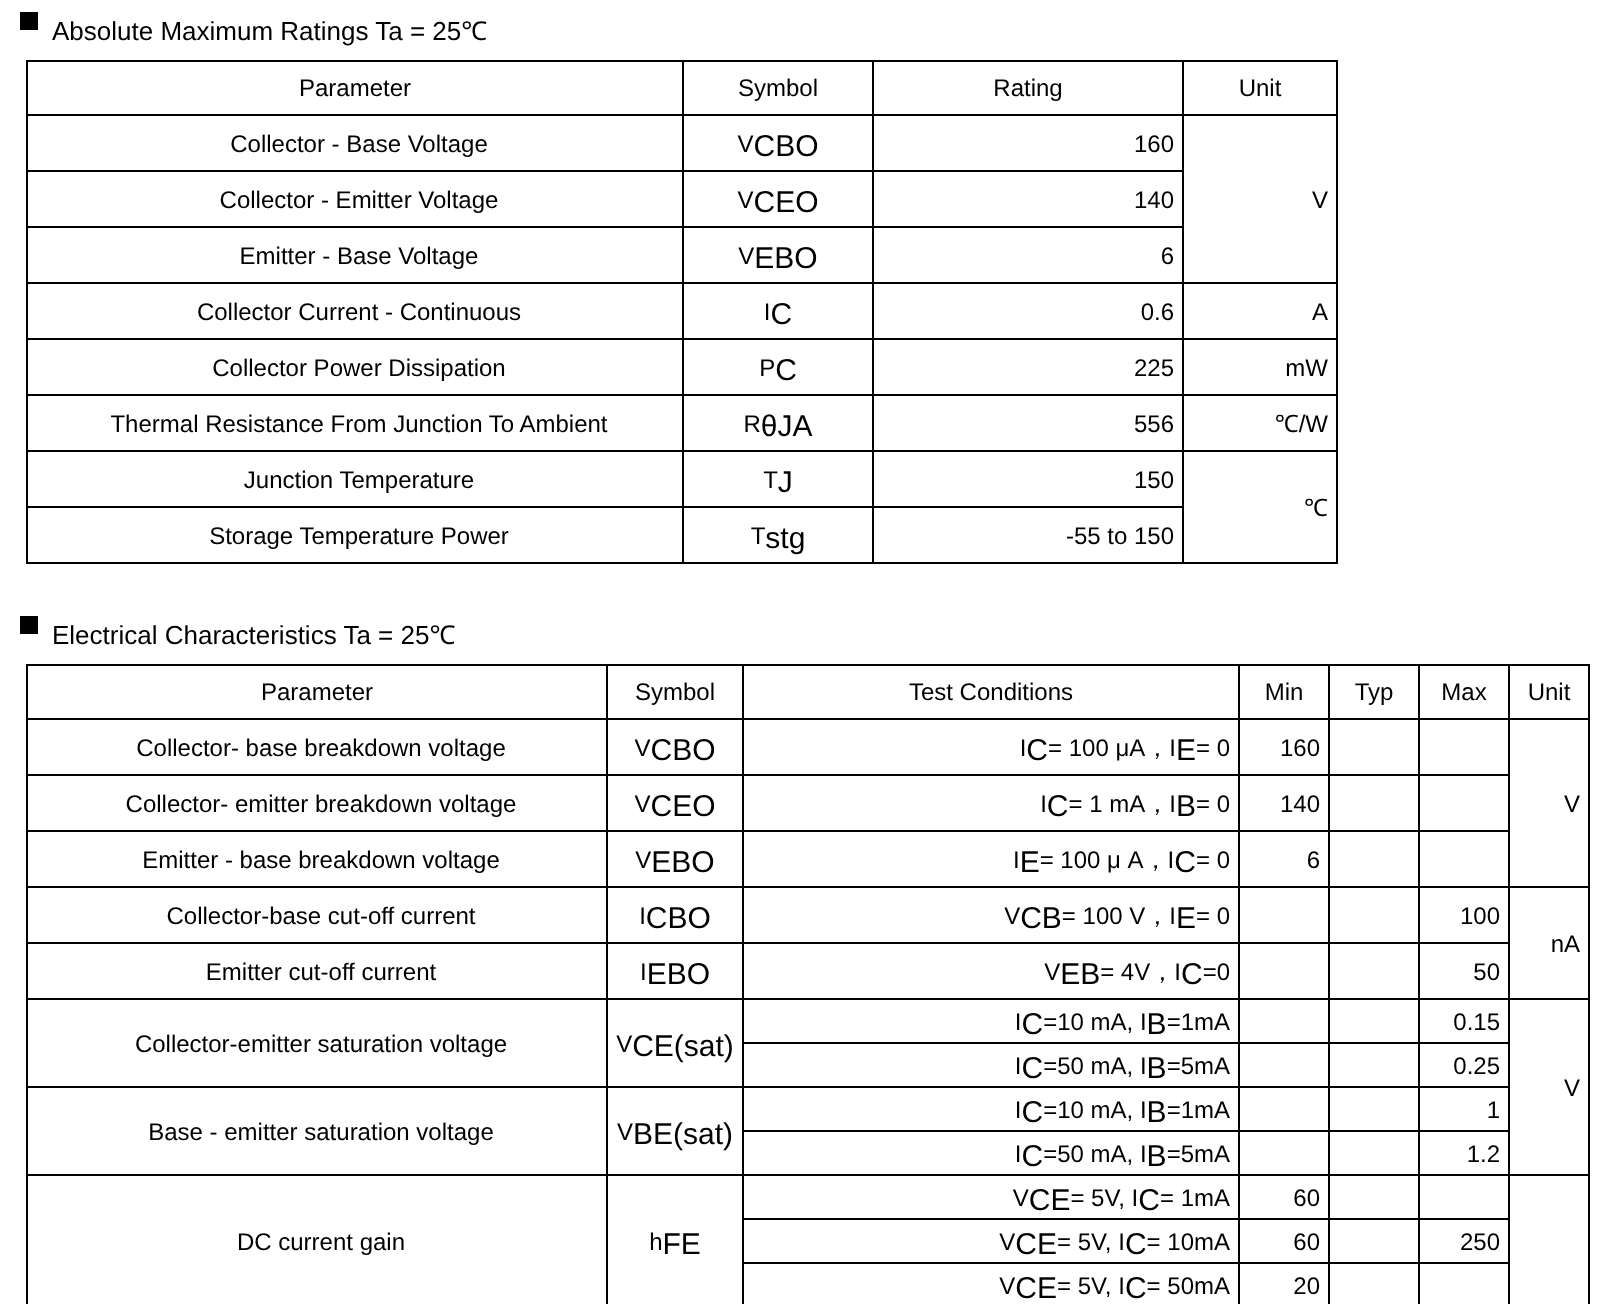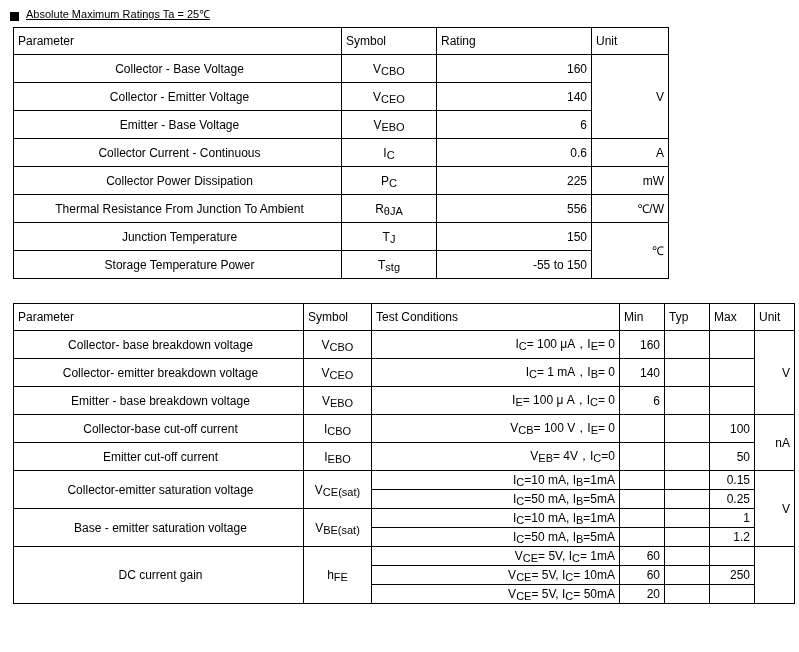--- a/index.html
+++ b/index.html
@@ -14,24 +14,23 @@
     color: #000000;
     font-size: 12px;
     position: relative;
     overflow: hidden;
   }
   .page {
     padding: 4px 0 0 0;
   }
   .section-title {
     display: flex;
-    align-items: flex-end;
-    font-size: 11px;
+    align-items: flex-start;
+    font-size: 13px;
     margin: 2px 0 6px 10px;
-    text-decoration: underline;
   }
   .section-title .bullet {
     width: 9px;
     height: 9px;
     background: #000;
     display: inline-block;
     margin-right: 7px;
   }
   table {
     border-collapse: collapse;
@@ -46,36 +45,37 @@
     width: 775px;
   }
   td, th {
     border: 1px solid #000;
     font-weight: normal;
     font-size: 12px;
     padding: 2px 4px;
     vertical-align: middle;
   }
   .hdr {
+    text-align: center;
     height: 22px;
   }
   .param {
     text-align: center;
     padding-left: 8px;
     height: 23px;
   }
   .ctr {
     text-align: right;
   }
   .left {
     text-align: right;
     padding-left: 7px;
   }
   sub {
-    font-size: 11px;
+    font-size: 15px;
     vertical-align: baseline;
     position: relative;
     top: 2px;
   }
   .sym {
     text-align: center;
     white-space: nowrap;
   }
   .gap {
     height: 24px;
@@ -149,20 +149,24 @@
     <tr>
       <td class="param">Storage Temperature Power</td>
       <td class="sym"><span>T</span><sub>stg</sub></td>
       <td class="ctr">-55 to 150</td>
     </tr>
   </tbody>
     </table>
 
   <div class="gap"></div>
 
+  <div class="section-title">
+    <span class="bullet"></span>
+    <span>Electrical Characteristics Ta = 25℃</span>
+  </div>
 
   <table class="ec">
     <colgroup>
       <col style="width:290px">
       <col style="width:68px">
       <col style="width:248px">
       <col style="width:45px">
       <col style="width:45px">
       <col style="width:45px">
       <col style="width:40px">

